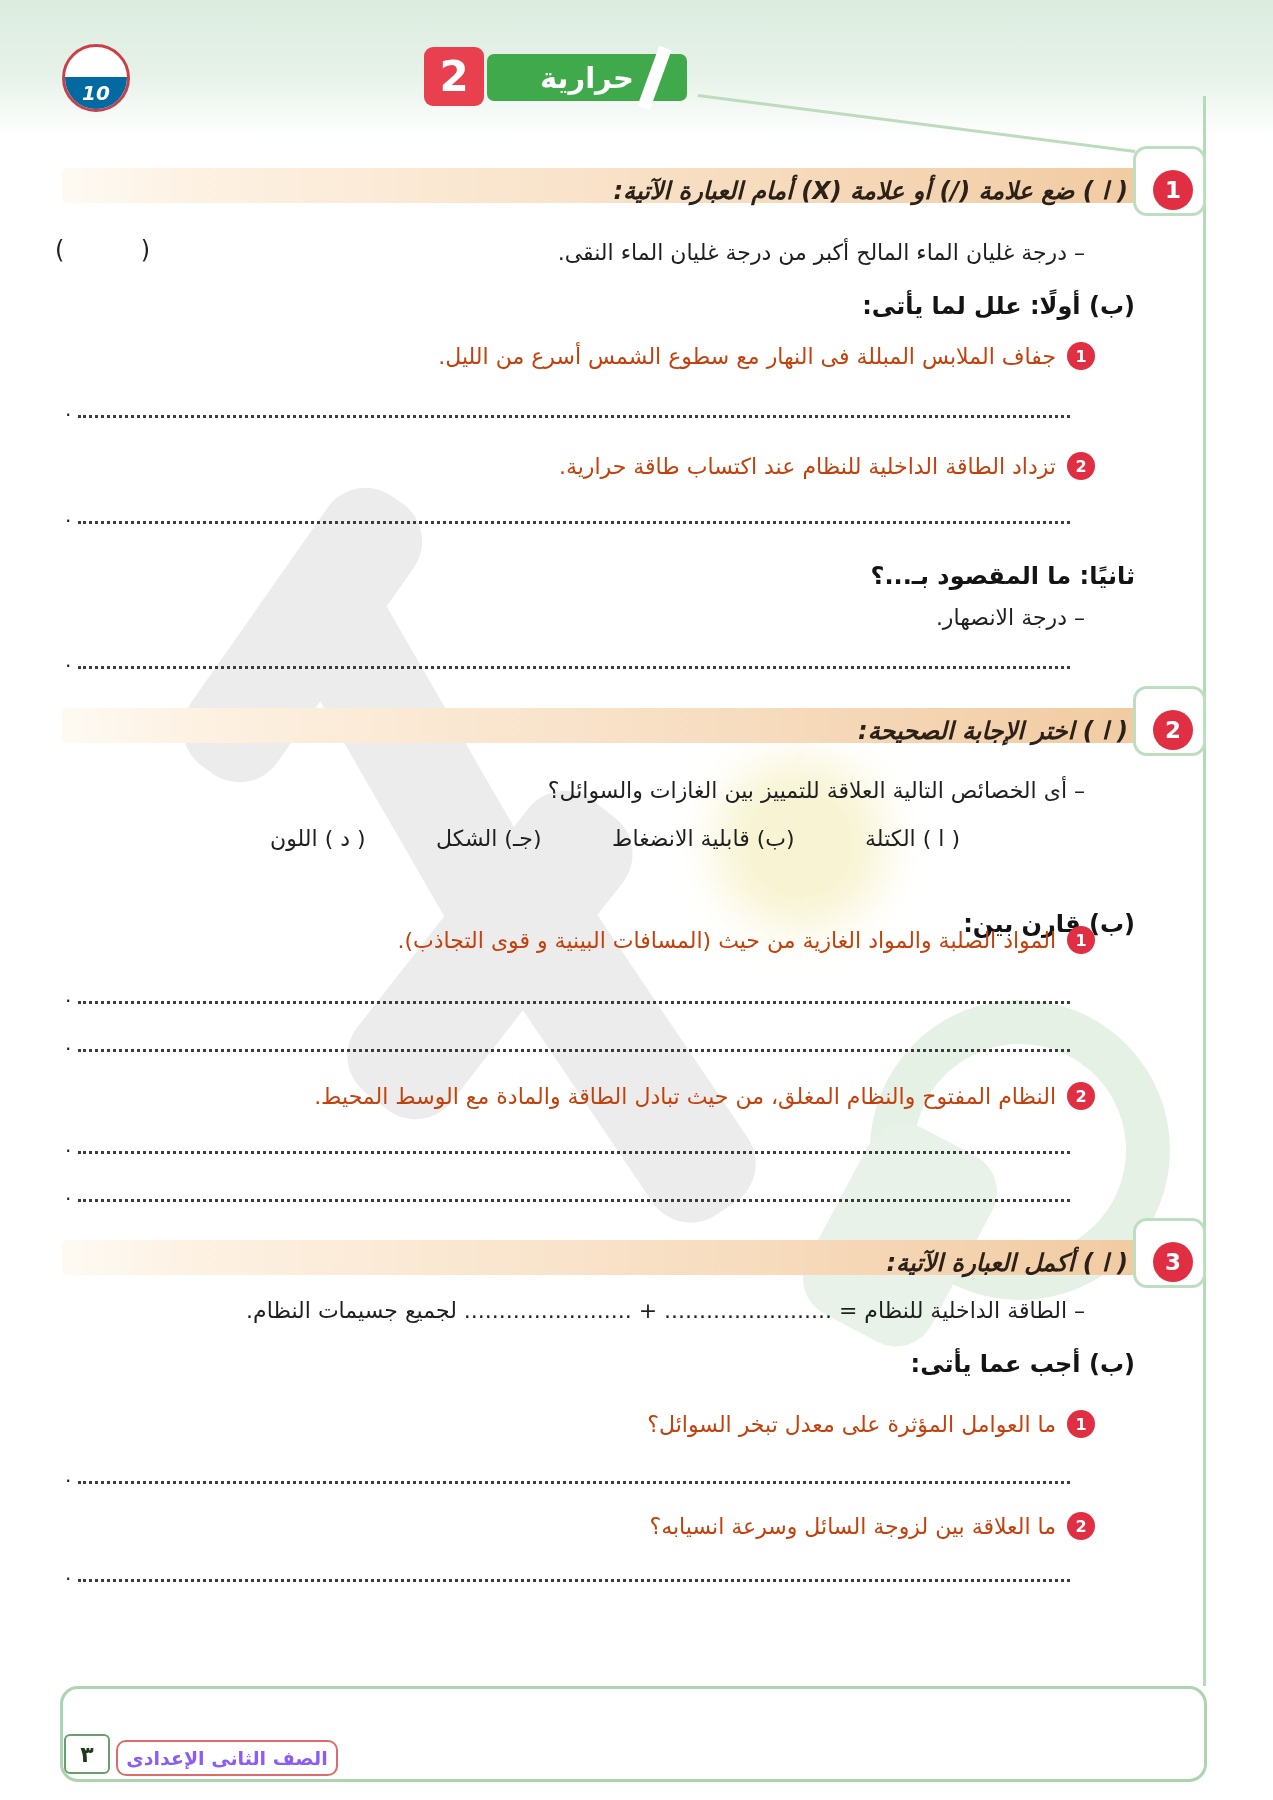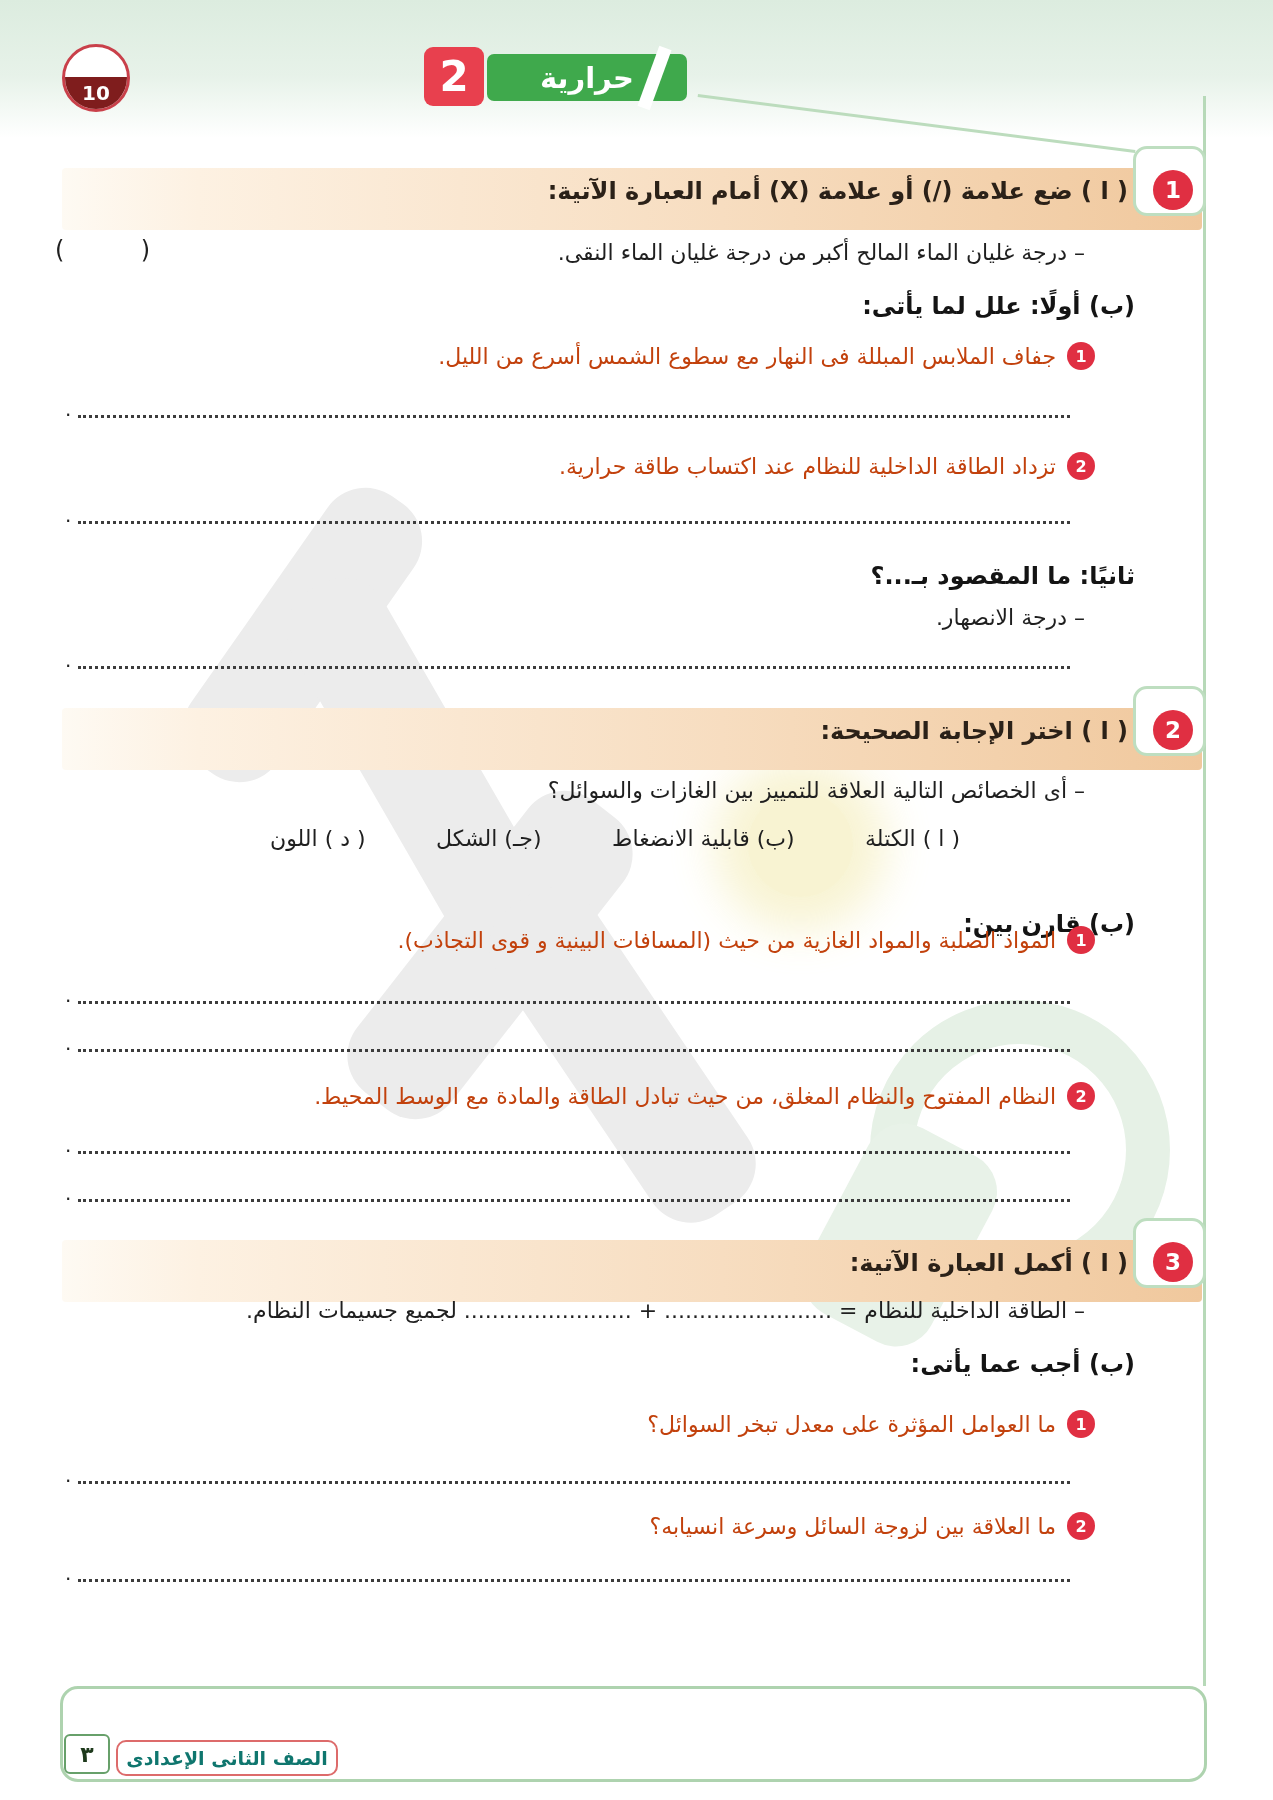--- a/index.html
+++ b/index.html
@@ -13,41 +13,41 @@
   
   .wm{position:absolute;z-index:0;}
   .wm-stroke{background:#ececec;border-radius:46px;}
   .wm-ring{border:44px solid #e6f1e6;border-radius:50%;}
   .wm-blob{background:#f6f0c4;border-radius:50%;box-shadow:0 0 46px 34px #f6f0c4;opacity:.75;}
   .wm-tri{background:#e8f2e8;border-radius:40px;}
 
   
   .badge10{position:absolute;left:62px;top:44px;width:62px;height:62px;border-radius:50%;
     border:3px solid #c9404a;background:#fff;overflow:hidden;z-index:3;}
-  .badge10 .half{position:absolute;left:0;bottom:0;width:100%;height:52%;background:#7f1d1d;
+  .badge10 .half{position:absolute;left:0;bottom:0;width:100%;height:52%;background:#0369a1;
     display:flex;align-items:center;justify-content:center;color:#fff;
-    font-weight:bold;font-size:20px;}
+    font-weight:bold;font-style:italic;font-size:20px;}
 
   
   .banner-num{position:absolute;left:424px;top:47px;width:60px;height:59px;background:#e8404e;
     border-radius:9px;display:flex;align-items:center;justify-content:center;color:#fff;
     font-size:42px;font-weight:bold;z-index:3;}
   .banner-green{position:absolute;left:487px;top:54px;width:200px;height:47px;background:#3fa94c;
     border-radius:7px;display:flex;align-items:center;justify-content:center;color:#fff;
     font-size:29px;font-weight:bold;letter-spacing:2px;z-index:3;}
   .banner-slash{position:absolute;left:648px;top:46px;width:13px;height:64px;background:#ffffff;
     transform:rotate(20deg);z-index:4;}
   .deco-diagonal{position:absolute;left:698px;top:94px;width:441px;height:3px;background:#bcdcbd;
     transform:rotate(7.3deg);transform-origin:0 0;z-index:2;}
   .deco-vline{position:absolute;left:1203px;top:96px;width:3px;height:1590px;background:#b7d9b8;z-index:2;}
 
   
   .sec-header{position:absolute;left:0;width:1273px;height:72px;z-index:2;}
-  .sec-strip{position:absolute;left:62px;top:22px;width:1140px;height:62px;border-radius:4px;
-    background:linear-gradient(to left,#f0c89d 0%,#f7ddc0 42%,#fdf1e2 88%,#fefaf3 100%);}
+  .sec-strip{position:absolute;left:62px;top:22px;width:1140px;height:35px;border-radius:4px;
+    background:linear-gradient(to left,#f0c89d 0%,#f7ddc0 42%,#fdf1e2 88%,#fefaf3 100%);font-style:italic;}
   .sec-title{display:block;line-height:47px;padding-left:20px;padding-right:0;
     margin-right:auto;text-align:right;font-weight:bold;font-size:24px;color:#2b2118;
     padding-right:74px;white-space:nowrap;}
   .sec-tab{position:absolute;left:1133px;top:0;width:73px;height:70px;background:#ffffff;
     border:3px solid #bedec0;border-radius:14px;box-sizing:border-box;}
   .sec-circle{position:absolute;left:1153px;top:24px;width:40px;height:40px;border-radius:50%;
     background:#e02f42;color:#fff;display:flex;align-items:center;justify-content:center;
     font-size:23px;font-weight:bold;}
 
   
@@ -66,21 +66,21 @@
   .choices span{white-space:nowrap;}
 
   
   .footer-frame{position:absolute;left:60px;top:1686px;width:1147px;height:96px;box-sizing:border-box;
     border:3px solid #aed3af;border-radius:18px;z-index:2;}
   .footer-num{position:absolute;left:64px;top:1734px;width:46px;height:40px;box-sizing:border-box;
     border:2px solid #67a06a;border-radius:6px;background:#fff;display:flex;align-items:center;
     justify-content:center;font-size:22px;font-weight:bold;color:#1e3a1c;z-index:3;}
   .footer-grade{position:absolute;left:116px;top:1740px;width:222px;height:36px;box-sizing:border-box;
     border:2px solid #dd6b6b;border-radius:10px;background:#fff;display:flex;align-items:center;
-    justify-content:center;font-size:19px;font-weight:bold;color:#0f766e;z-index:3;}
+    justify-content:center;font-size:19px;font-weight:bold;color:#8b5cf6;z-index:3;}
 </style>
 </head>
 <body>
 
 <div id="page">
 
   <div class="top-band"></div>
 
   <div class="wm wm-stroke" style="left:250px;top:470px;width:105px;height:330px;transform:rotate(35deg);"></div>
   <div class="wm wm-stroke" style="left:365px;top:560px;width:105px;height:410px;transform:rotate(-30deg);"></div>

